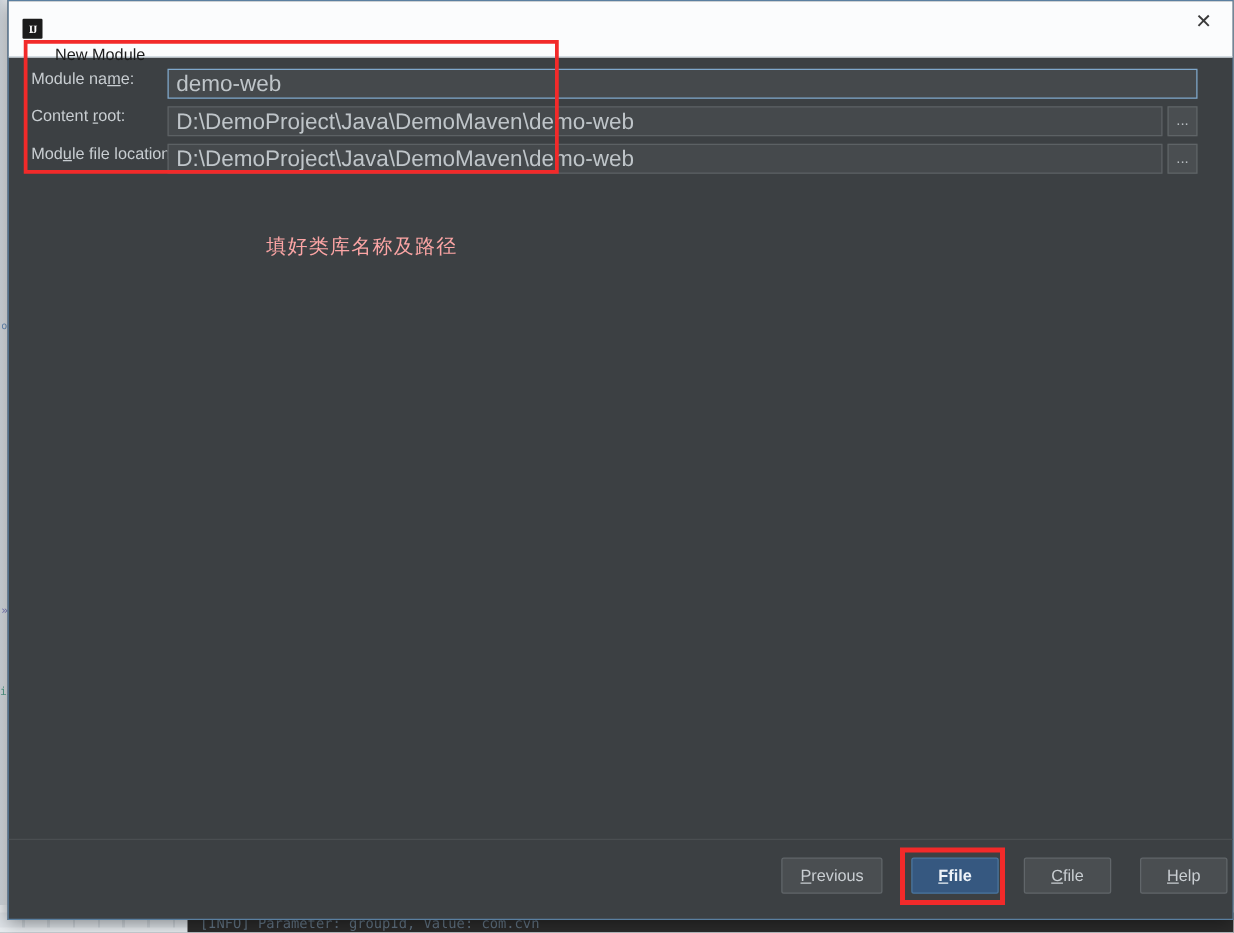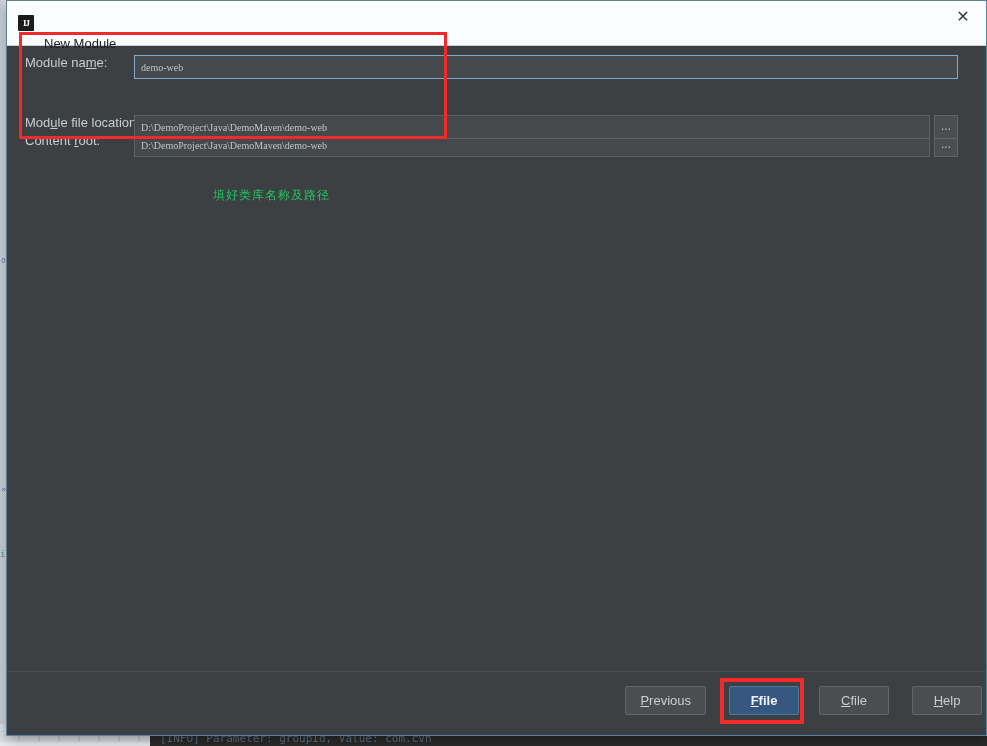--- a/index.html
+++ b/index.html
@@ -143,43 +143,43 @@
   }
 
   .row {
     position: absolute;
     left: 0;
     height: 26px;
     display: flex;
     align-items: flex-start;
   }
   .row-1 { top: 9px; }
-  .row-2 { top: 39px; margin-top: 48px; }
+  .row-2 { top: 39px; }
   .row-3 { top: 69px; }
 
   .lbl {
     color: #c8cdd1;
     font-size: 13px;
     white-space: nowrap;
     padding-left: 18px;
     box-sizing: border-box;
     font-family: "Liberation Sans", sans-serif;
   }
   .lbl u { text-decoration: underline; }
 
   .field {
     background: #45494c;
     border: 1px solid #5c6164;
     color: #bfc5c9;
-    font-size: 10px;
+    font-size: 18px;
     height: 24px;
     line-height: 22px;
     padding: 0 6px;
     box-sizing: border-box;
-    font-family: Liberation Serif, serif;
+    font-family: Liberation Sans, sans-serif;
     outline: none;
   }
   .field.focused {
     border: 1px solid #7fa8cc;
     background: #45494c;
   }
   .browse-btn {
     width: 24px; height: 24px;
     background: #4a4e51;
     border: 1px solid #5f6467;
@@ -201,22 +201,22 @@
     height: 107px;
     border: 3px solid #f22a2a;
     box-sizing: border-box;
     pointer-events: none;
   }
 
   .anno-text {
     position: absolute;
     left: 206px;
     top: 186px;
-    color: #22c55e;
-    font-size: 12px;
+    color: #fca5a5;
+    font-size: 16px;
     font-family: "DejaVu Sans", sans-serif;
     letter-spacing: 1px;
     white-space: nowrap;
   }
 
   
   .btnbar {
     position: absolute;
     left: 0;
     bottom: 0;

